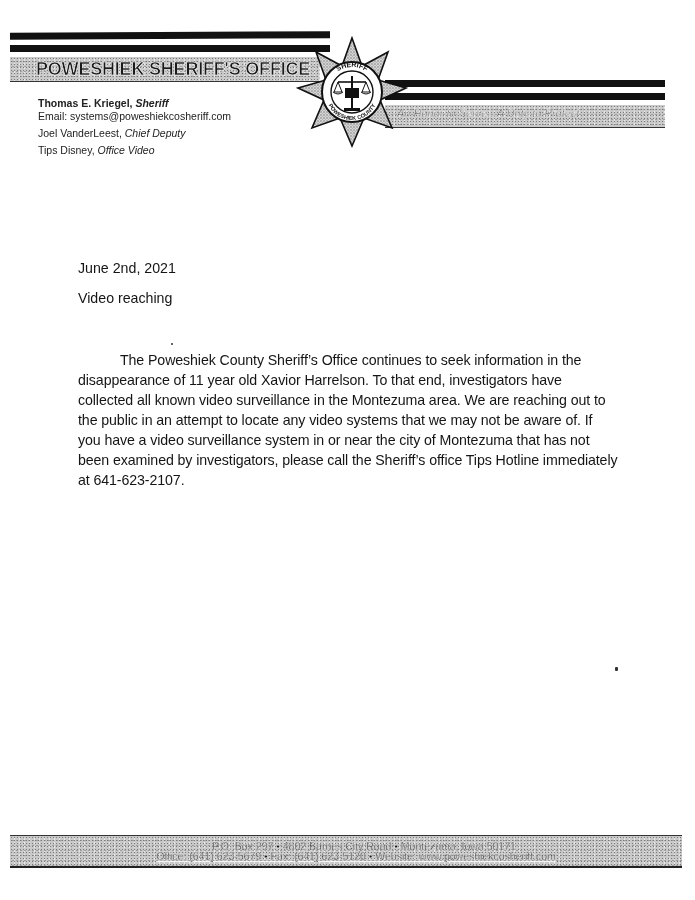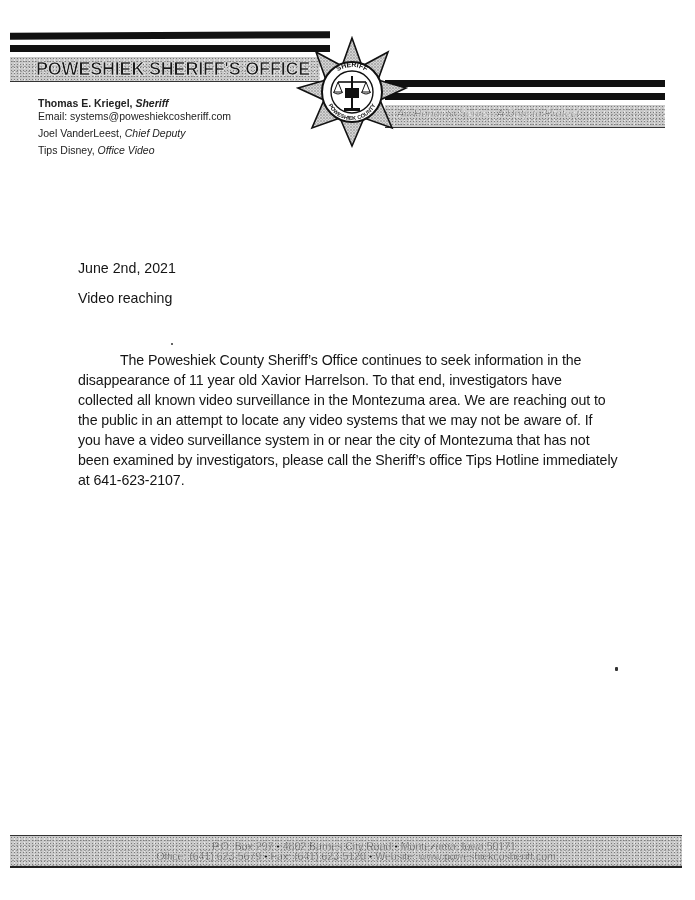--- a/index.html
+++ b/index.html
@@ -131,21 +131,21 @@
       left: 0; right: 0;
       text-align: center;
       font-family: "Liberation Sans", sans-serif;
       font-size: 10.5px;
       color: #1a1a1a;
       -webkit-text-stroke: 0.3px #f3f3f3;
       white-space: nowrap;
       line-height: 12px;
     }
     .footer-line1 { top: 4px; padding-left: 36px; }
-    .footer-line2 { top: 14px; padding-left: 20px; }
+    .footer-line2 { top: 14px; padding-left: 20px; text-decoration: underline; }
   </style>
 </head>
 <body>
 
 <div class="page">
 
   <div class="stripe stripe-l1"></div>
   <div class="stripe stripe-l2"></div>
   <div class="band band-left">
     <span class="band-left-title">POWESHIEK SHERIFF'S OFFICE</span>

